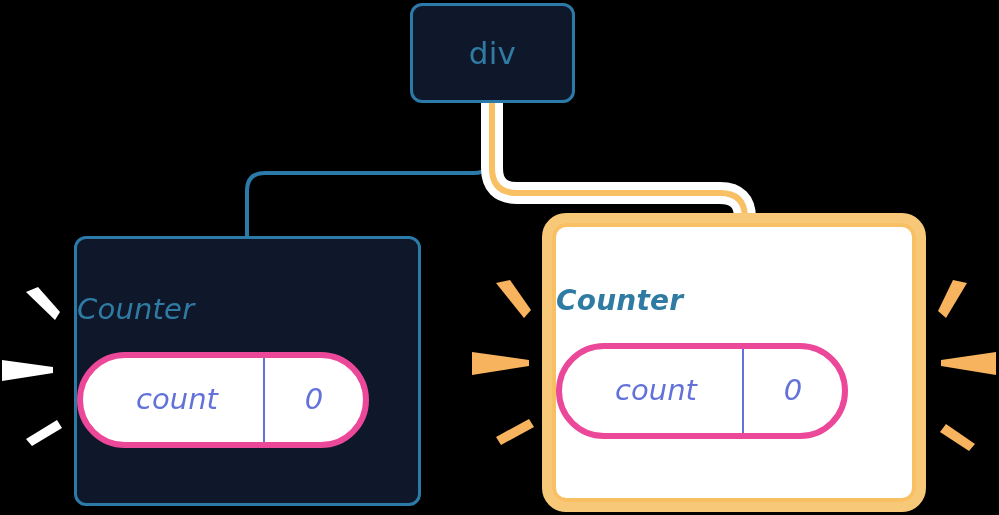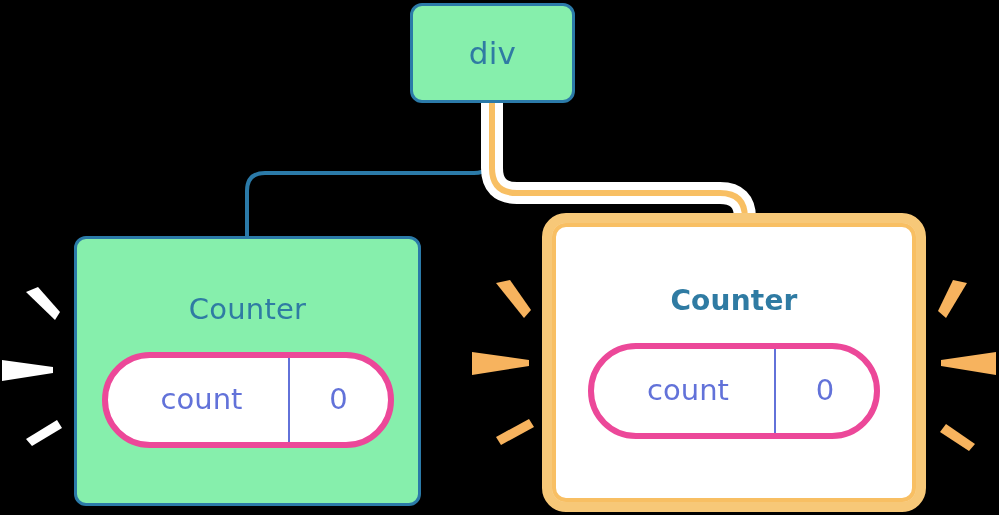--- a/index.html
+++ b/index.html
@@ -25,21 +25,21 @@
     top: 0;
     width: 999px;
     height: 515px;
   }
   #connectors { z-index: 1; }
   #sparkles  { z-index: 2; }
 
   .node {
     position: absolute;
     box-sizing: border-box;
-    background: #86efac;
+    background: #0f172a;
     z-index: 3;
   }
 
   
   .node-div {
     left: 410px;
     top: 3px;
     width: 165px;
     height: 100px;
     border: 3px solid #2b7aa8;
@@ -84,22 +84,23 @@
     border: 4px solid #f8bf63;
     border-radius: 14px;
   }
 
   .node-body {
     box-sizing: border-box;
     width: 100%;
     height: 100%;
     display: flex;
     flex-direction: column;
-    align-items: center;
+    align-items: flex-start;
     justify-content: center;
+    font-style: italic;
   }
   .node-title {
     color: #2f7ba3;
     font-size: 29px;
     line-height: 1;
     letter-spacing: 0.2px;
     margin-bottom: 28px;
   }
   .node-title.bold { font-weight: bold; font-size: 28px; }
 

